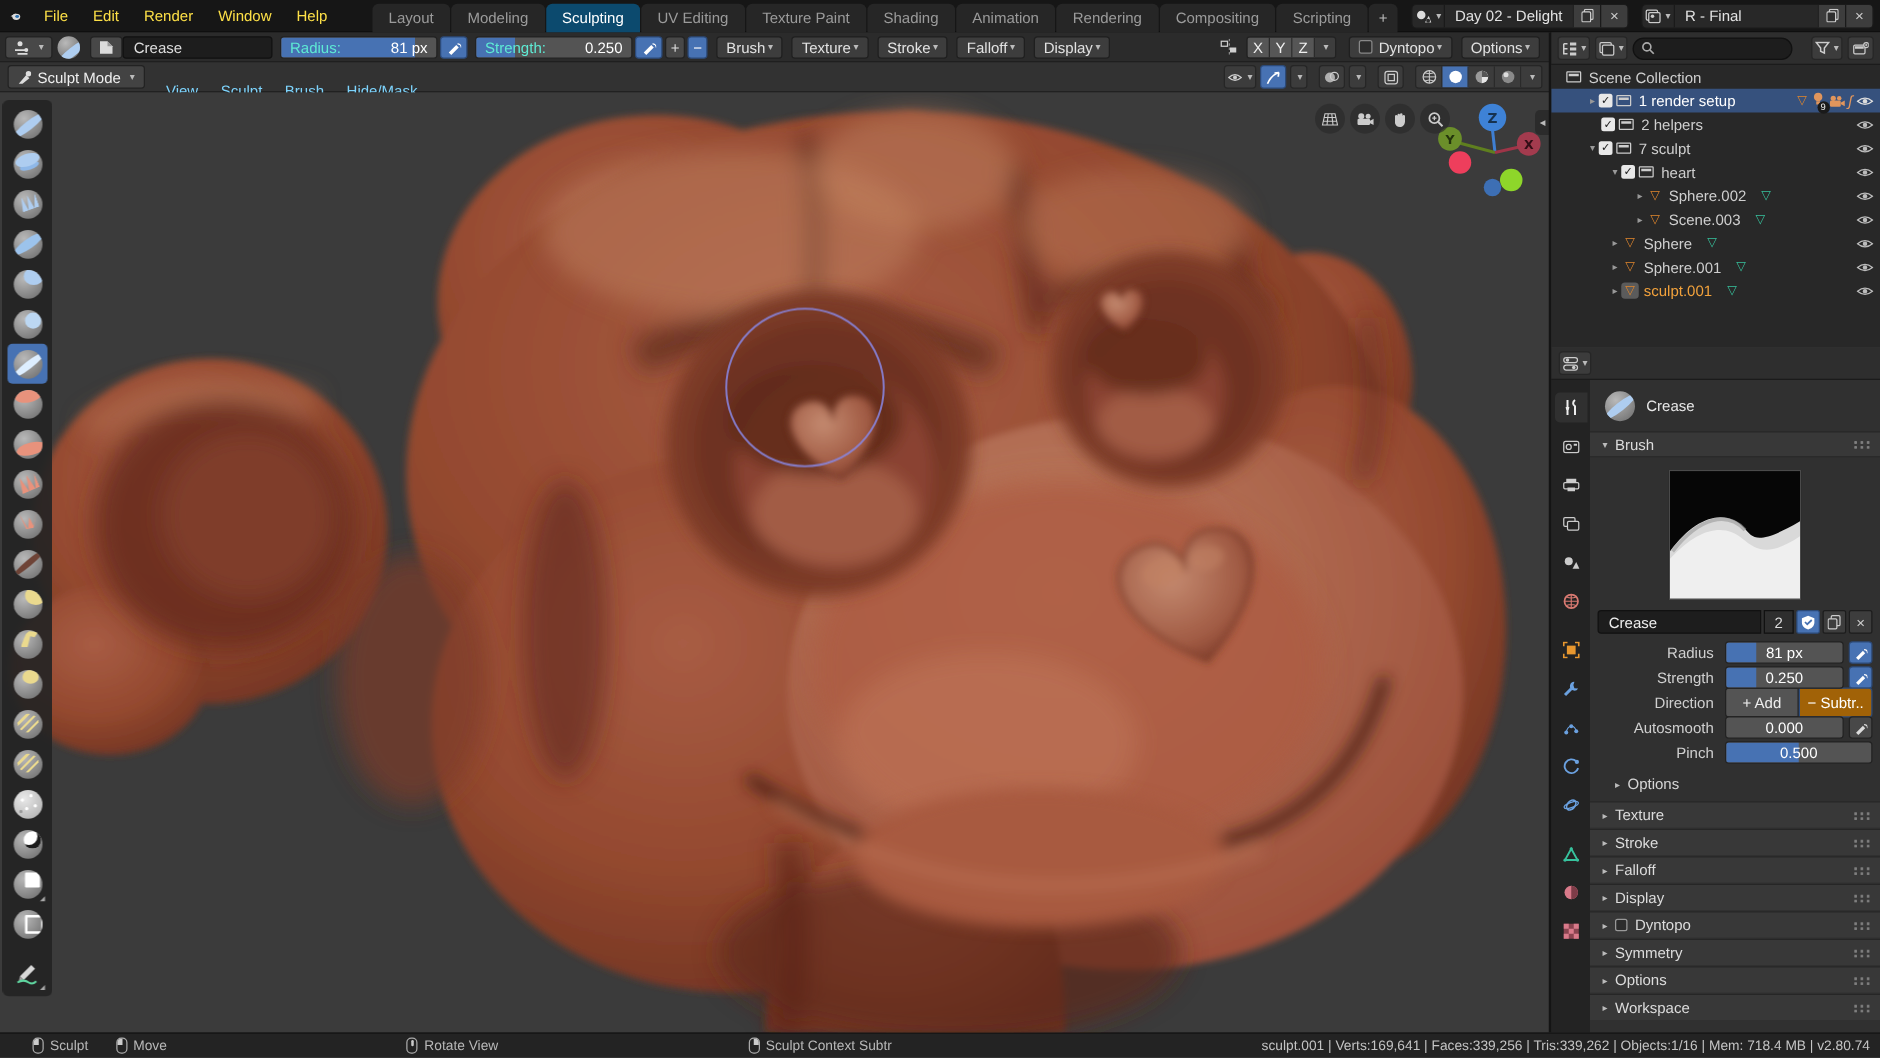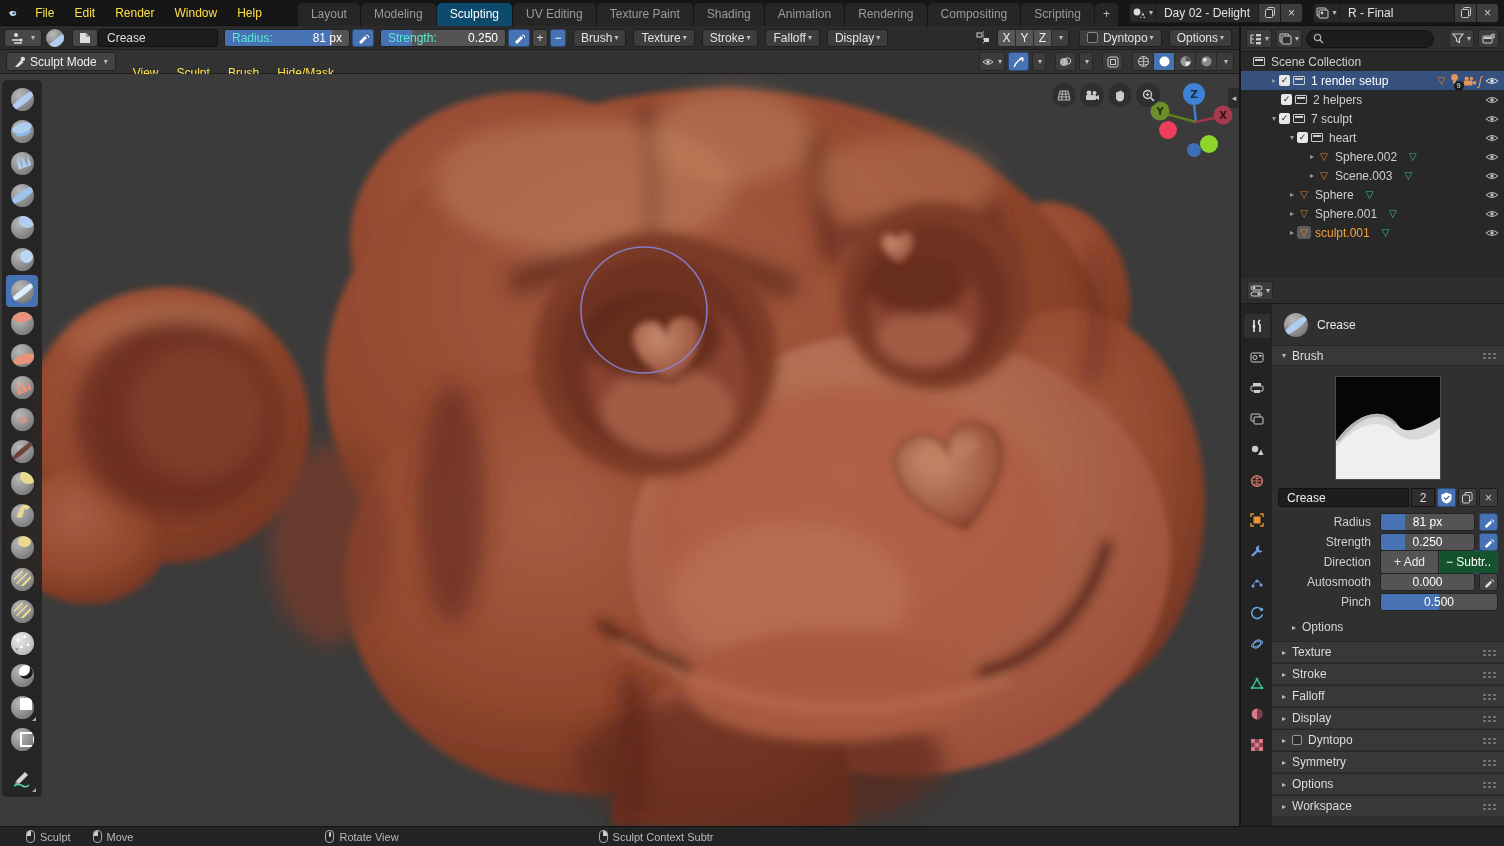--- a/index.html
+++ b/index.html
@@ -55,21 +55,21 @@
   color:#f0f0f0; border-right:1px solid #2a2a2a; }
 .seg:last-child { border-right:none; }
 .seg.dd { background:#3d3d3d; width:16px; }
 .cbx { width:11px; height:11px; border:1px solid #888; border-radius:2px; background:#2c2c2c; margin-right:5px;}
 
 
 .row3 { position:absolute; left:0; top:50px; width:1240px; height:24px; background:#323232;
   display:flex; align-items:center; border-bottom:1px solid #1c1c1c;}
 .mode-dd { height:19px; background:#434343; border:1px solid #222; border-radius:3px;
   display:flex; align-items:center; padding:0 7px; margin-left:6px; color:#efefef; gap:5px;}
-.hmenu { padding:3px 9px; color:#fde047;margin-top:22px; }
+.hmenu { padding:3px 9px; color:#7dd3fc;margin-top:22px; }
 .icon-cluster { display:flex; align-items:center; margin-left:auto; margin-right:6px; gap:3px;}
 .hbtn { height:19px; min-width:21px; padding:0 2px; background:#3c3c3c; border:1px solid #262626;
   border-radius:3px; display:flex; align-items:center; justify-content:center; gap:1px;}
 .hbtn.blue { background:#4772b3; border-color:#2c4a78; }
 .shade-group { display:flex; height:19px; border:1px solid #262626; border-radius:3px; overflow:hidden;}
 .shade { width:21px; display:flex; align-items:center; justify-content:center; background:#3c3c3c;
   border-right:1px solid #2a2a2a;}
 .shade.blue { background:#4772b3; }
 .shade:last-child{ border-right:none; }
 
@@ -193,21 +193,21 @@
 .plabel { width:102px; text-align:right; padding-right:9px; color:#cfcfcf; white-space:nowrap;}
 .pwidget { flex:1; display:flex; align-items:center; gap:2px; }
 .pslider { position:relative; flex:1; height:18px; background:#545454; border:1px solid #222;
   border-radius:3px; overflow:hidden; display:flex; align-items:center; justify-content:center;}
 .pslider .fill { position:absolute; left:0; top:0; bottom:0; background:#4772b3; }
 .pslider .val { position:relative; color:#fff; }
 .dirbtn { flex:1; height:24px; border:1px solid #222; background:#545454; color:#eee;
   display:flex; align-items:center; justify-content:center; gap:3px; white-space:nowrap; overflow:hidden;}
 .dirbtn.first { border-radius:3px 0 0 3px; }
 .dirbtn.last { border-radius:0 3px 3px 0; }
-.dirbtn.on { background:#14532d; border-color:#2c4a78; color:#fff;}
+.dirbtn.on { background:#a16207; border-color:#2c4a78; color:#fff;}
 .subpanel { display:flex; align-items:center; gap:6px; padding:7px 0 6px 18px; color:#d6d6d6;}
 .section { display:flex; align-items:center; height:21px; padding:0 8px; background:#383838;
   border-top:1px solid #262626; color:#dcdcdc; gap:6px; margin-top:1px;}
 .section .dragdots { margin-left:auto; }
 .sec-cbx { width:10px; height:10px; border:1px solid #999; border-radius:2px; background:#2c2c2c;}
 
 
 .statusbar { position:absolute; left:0; top:826px; width:1504px; height:20px; background:#232323;
   border-top:1px solid #141414; display:flex; align-items:center; color:#b9b9b9; font-size:11px;}
 .hint { display:flex; align-items:center; gap:5px; }
@@ -1131,13 +1131,14 @@
     <span>Move</span>
   </span>
   <span class="hint" style="margin-left:192px;">
     <span class="mouse mmb"></span>
     <span>Rotate View</span>
   </span>
   <span class="hint" style="margin-left:200px;">
     <span class="mouse rmb"></span>
     <span>Sculpt Context Subtr</span>
   </span>
+  <span class="sb-info">sculpt.001 | Verts:169,641 | Faces:339,256 | Tris:339,262 | Objects:1/16 | Mem: 718.4 MB | v2.80.74</span>
 </div>
 
 </body></html>

